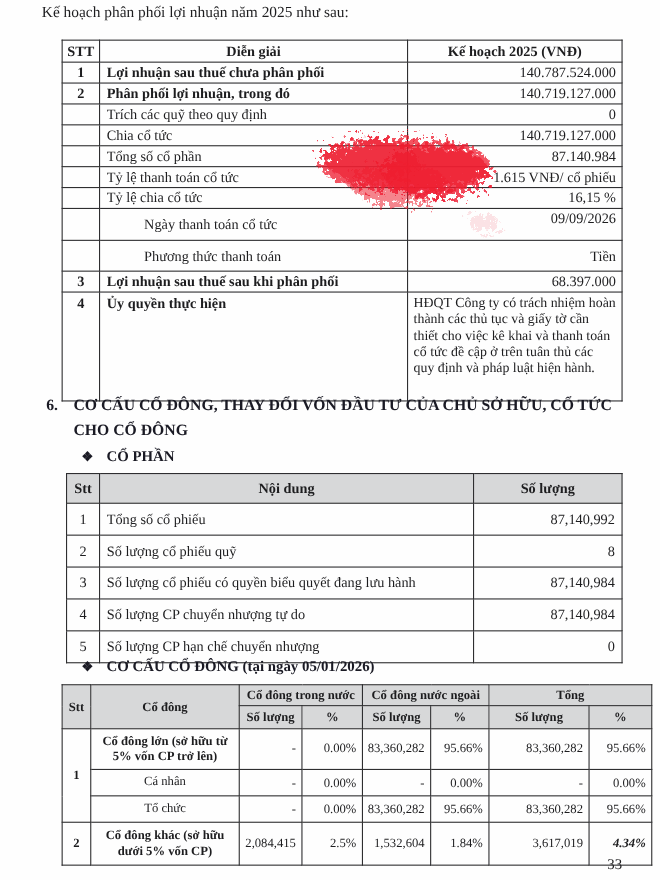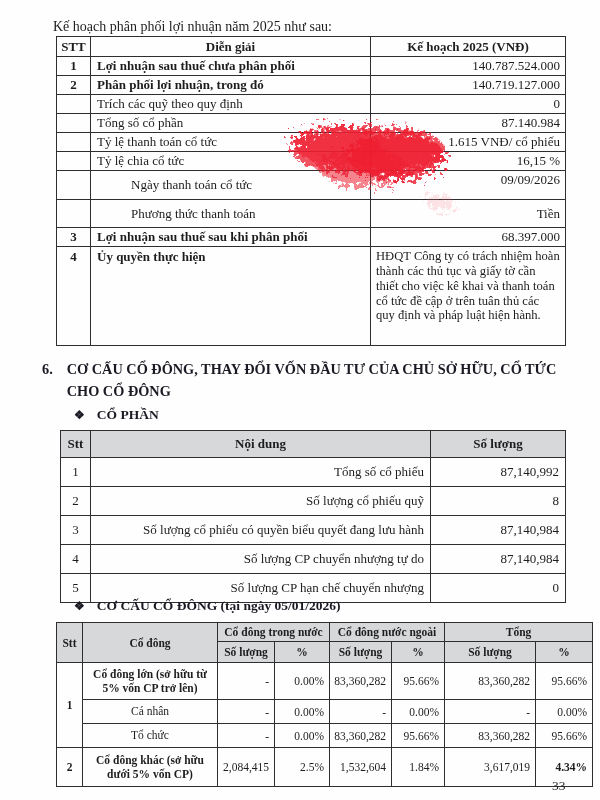--- a/index.html
+++ b/index.html
@@ -3,21 +3,21 @@
 <meta charset="utf-8">
 <style>
   html,body{margin:0;padding:0;background:#888;}
   .page{
     position:relative;width:600px;height:800px;background:#fefefe;
     font-family:"Liberation Serif", serif;color:#1d1d1f;overflow:hidden;
     margin:0 auto;
   }
   table{border-collapse:collapse;table-layout:fixed;}
   th,td{border:1px solid #2e2e30;overflow:hidden;}
-  .intro{position:absolute;left:38px;top:4px;font-size:14px;margin:15px;}
+  .intro{position:absolute;left:38px;top:4px;font-size:14px;margin:0;}
 
   
   .t1{position:absolute;left:56px;top:36px;width:509px;font-size:13px;}
   .t1 th{font-weight:bold;text-align:center;height:19px;padding:0 4px;}
   .t1 td{padding:0 6px;height:18px;vertical-align:middle;}
   .t1 td.stt{text-align:center;font-weight:bold;padding:0 2px;}
   .t1 td.val{text-align:right;padding-right:5px;margin-top:36px;}
   .t1 tr.tall td{height:27px;padding-left:40px;}
   .t1 td.desc.b{font-weight:bold;}
   .t1 tr.last td{height:94px;vertical-align:top;padding-top:2px;}
@@ -27,35 +27,35 @@
   .sec6{position:absolute;left:42px;top:358px;width:528px;display:flex;gap:14px;
         font-weight:bold;font-size:14.3px;line-height:1.55;color:#1a1a24;}
   .sub{position:absolute;font-weight:bold;font-size:13.5px;color:#1a1a24;}
   .sub .dia{margin-right:12px;font-size:12px;}
   .sub1{left:74px;top:407px;text-align:right;}
   .sub2{left:74px;top:598px;}
 
   
   .t2{position:absolute;left:60px;top:430px;width:505px;font-size:13px;}
   .t2 th{background:#d7d8d9;font-weight:bold;height:26px;text-align:center;padding:0 4px;}
-  .t2 td{height:28px;vertical-align:middle;padding:0 6px;text-align:right;}
+  .t2 td{height:28px;vertical-align:middle;padding:0 6px;}
   .t2 td.stt{text-align:center;}
   .t2 td.qty{text-align:right;padding-right:6px;}
 
   
   .t3{position:absolute;left:56px;top:622px;width:536px;font-size:11.5px;}
   .t3 th{background:#d7d8d9;font-weight:bold;padding:0 2px;}
   .t3 tr.h1 th{height:18px;}
   .t3 tr.h2 th{height:20px;}
   .t3 td{vertical-align:middle;padding:0 4px;text-align:center;}
   .t3 td.stt{text-align:center;font-weight:bold;}
   .t3 td.name{padding:1px 4px;line-height:1.25;}
   .t3 td.name.b{font-weight:bold;}
   .t3 td.num{text-align:right;padding-right:5px;}
-  .t3 td.num.b{font-weight:bold;}
+  .t3 td.num.b{font-weight:bold;font-style:italic;}
   .t3 tr.r-main td{height:34px;}
   .t3 tr.r-sub td{height:21px;}
   .t3 tr.r-last td{height:36px;}
 
   .pageno{position:absolute;left:552px;top:778px;font-size:13.5px;}
 
   
   .stamp{position:absolute;left:268px;top:108px;width:200px;height:105px;pointer-events:none;}
   .smudge{position:absolute;left:420px;top:190px;width:40px;height:26px;pointer-events:none;opacity:.35;}
 </style>
@@ -87,20 +87,25 @@
       </tr>
       <tr>
         <td class="stt">2</td>
         <td class="desc b">Phân phối lợi nhuận, trong đó</td>
         <td class="val">140.719.127.000</td>
       </tr>
       <tr>
         <td class="stt"></td>
         <td class="desc">Trích các quỹ theo quy định</td>
         <td class="val">0</td>
+      </tr>
+      <tr>
+        <td class="stt"></td>
+        <td class="desc">Chia cổ tức</td>
+        <td class="val">140.719.127.000</td>
       </tr>
       <tr>
         <td class="stt"></td>
         <td class="desc">Tổng số cổ phần</td>
         <td class="val">87.140.984</td>
       </tr>
       <tr>
         <td class="stt"></td>
         <td class="desc">Tỷ lệ thanh toán cổ tức</td>
         <td class="val">1.615 VNĐ/ cổ phiếu</td>

